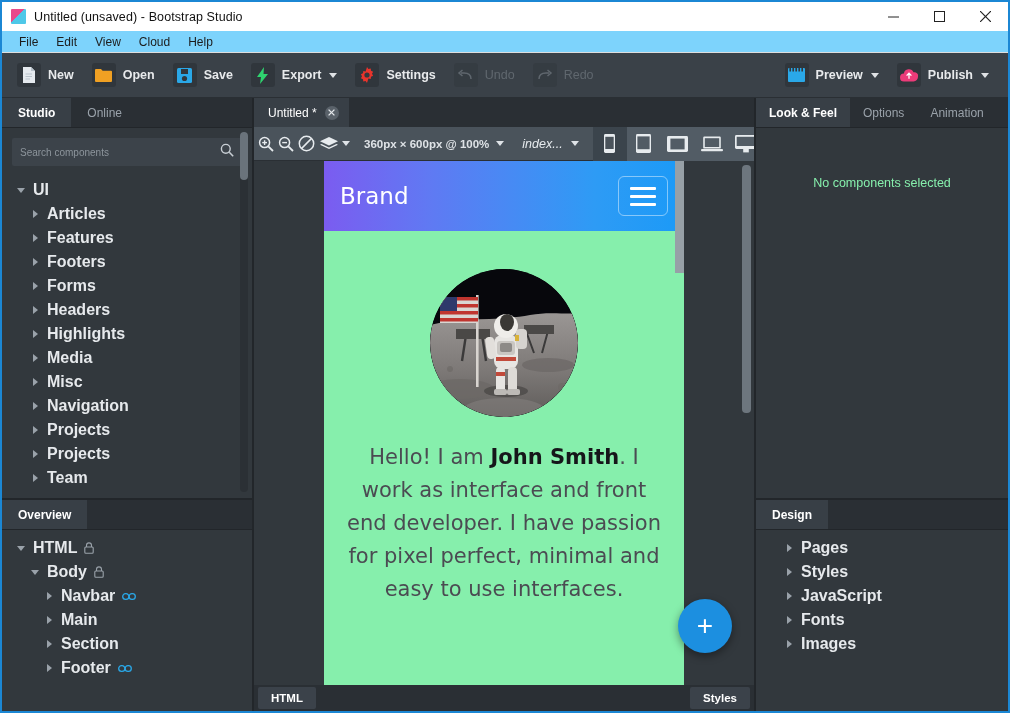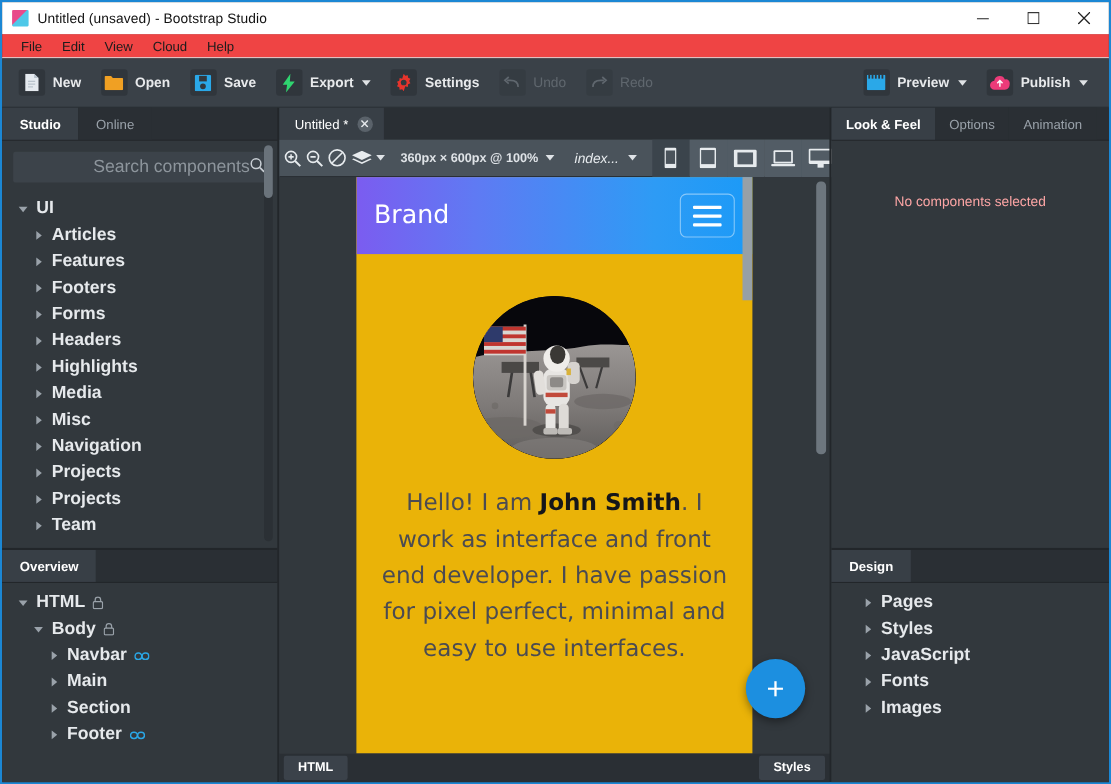--- a/index.html
+++ b/index.html
@@ -34,21 +34,21 @@
   .tb-title { font-size: 12.5px; color: #111; letter-spacing: 0.1px; }
   .tb-controls { position: absolute; right: 0; top: 0; height: 29px; display: flex; }
   .tb-btn {
     width: 46px; height: 29px; display: flex; align-items: center; justify-content: center;
     color: #222;
   }
   .tb-btn svg { display: block; }
 
   
   .menubar {
-    height: 22px; flex: 0 0 22px; background: #ef4444;
+    height: 22px; flex: 0 0 22px; background: #7dd3fc;
     display: flex; align-items: center; padding-left: 8px;
     border-bottom: 1px solid #dedede;
   }
   .menuitem { font-size: 12px; color: #1c1c1c; padding: 2px 9px; }
 
   
   .toolbar {
     height: 45px; flex: 0 0 45px; background: #3a4148;
     display: flex; align-items: center; padding: 0 8px;
     border-bottom: 1px solid #2a2f34;
@@ -97,21 +97,21 @@
   .panel { flex: 1 1 auto; background: #32383d; position: relative; overflow: hidden; min-height: 0; }
 
   
   .searchwrap { padding: 10px 10px 6px 10px; }
   .searchbox {
     height: 28px; background: #3c434a; border-radius: 2px;
     display: flex; align-items: center; padding: 0 8px;
   }
   .searchbox input {
     flex: 1 1 auto; background: transparent; border: none; outline: none;
-    color: #c8ced4; font-size: 16px; font-family: "Liberation Sans", sans-serif; text-align: right;
+    color: #c8ced4; font-size: 10px; font-family: "Liberation Sans", sans-serif;
   }
   .searchbox input::placeholder { color: #8d959c; }
 
   
   .tree { padding: 6px 0 0 0; }
   .tnode {
     display: flex; align-items: center; height: 24px;
     padding-left: 14px; font-size: 16px; color: #e6e9ec; font-weight: bold;
   }
   .tnode.lvl1 { padding-left: 28px; }
@@ -183,21 +183,21 @@
   }
   .devbtn.active { background: #3b444c; }
   .devbtn.sep { background: #525c65; }
 
   
   .canvas {
     flex: 1 1 auto; background: #32383d; position: relative; overflow: hidden; min-height: 0;
     display: flex; justify-content: center;
   }
   .device {
-    width: 360px; margin-top: 0; background: #eab308; position: relative; overflow: hidden;
+    width: 360px; margin-top: 0; background: #86efac; position: relative; overflow: hidden;
   }
   .navbar {
     height: 70px; background: linear-gradient(90deg,#7b5cf0 0%,#5f7af3 30%, #2e9bf5 75%, #1b9af7 100%);
     display: flex; align-items: center; justify-content: space-between;
     padding: 0 16px;
   }
   .brand { color: #ffffff; font-size: 23px; font-family: "DejaVu Sans", sans-serif; }
   .burger {
     width: 50px; height: 40px; border: 1px solid rgba(255,255,255,0.45); border-radius: 6px;
     display: flex; flex-direction: column; align-items: center; justify-content: center; gap: 5px;
@@ -240,21 +240,21 @@
     height: 26px; flex: 0 0 26px; background: #2a2f34;
     display: flex; align-items: center; justify-content: space-between; padding: 0 4px;
   }
   .sbtn {
     height: 22px; padding: 0 13px; background: #3b424a; border-radius: 2px;
     display: flex; align-items: center; font-size: 11.5px; color: #ffffff; font-weight: bold;
   }
 
   
   .empty-msg {
-    text-align: center; color: #fca5a5; font-size: 12.5px; padding-top: 48px;
+    text-align: center; color: #86efac; font-size: 12.5px; padding-top: 48px;
   }
 
   .hdiv { height: 2px; flex: 0 0 2px; background: #22262a; }
 </style>
 </head>
 <body>
 
 <div class="app">
 
   <div class="titlebar">

